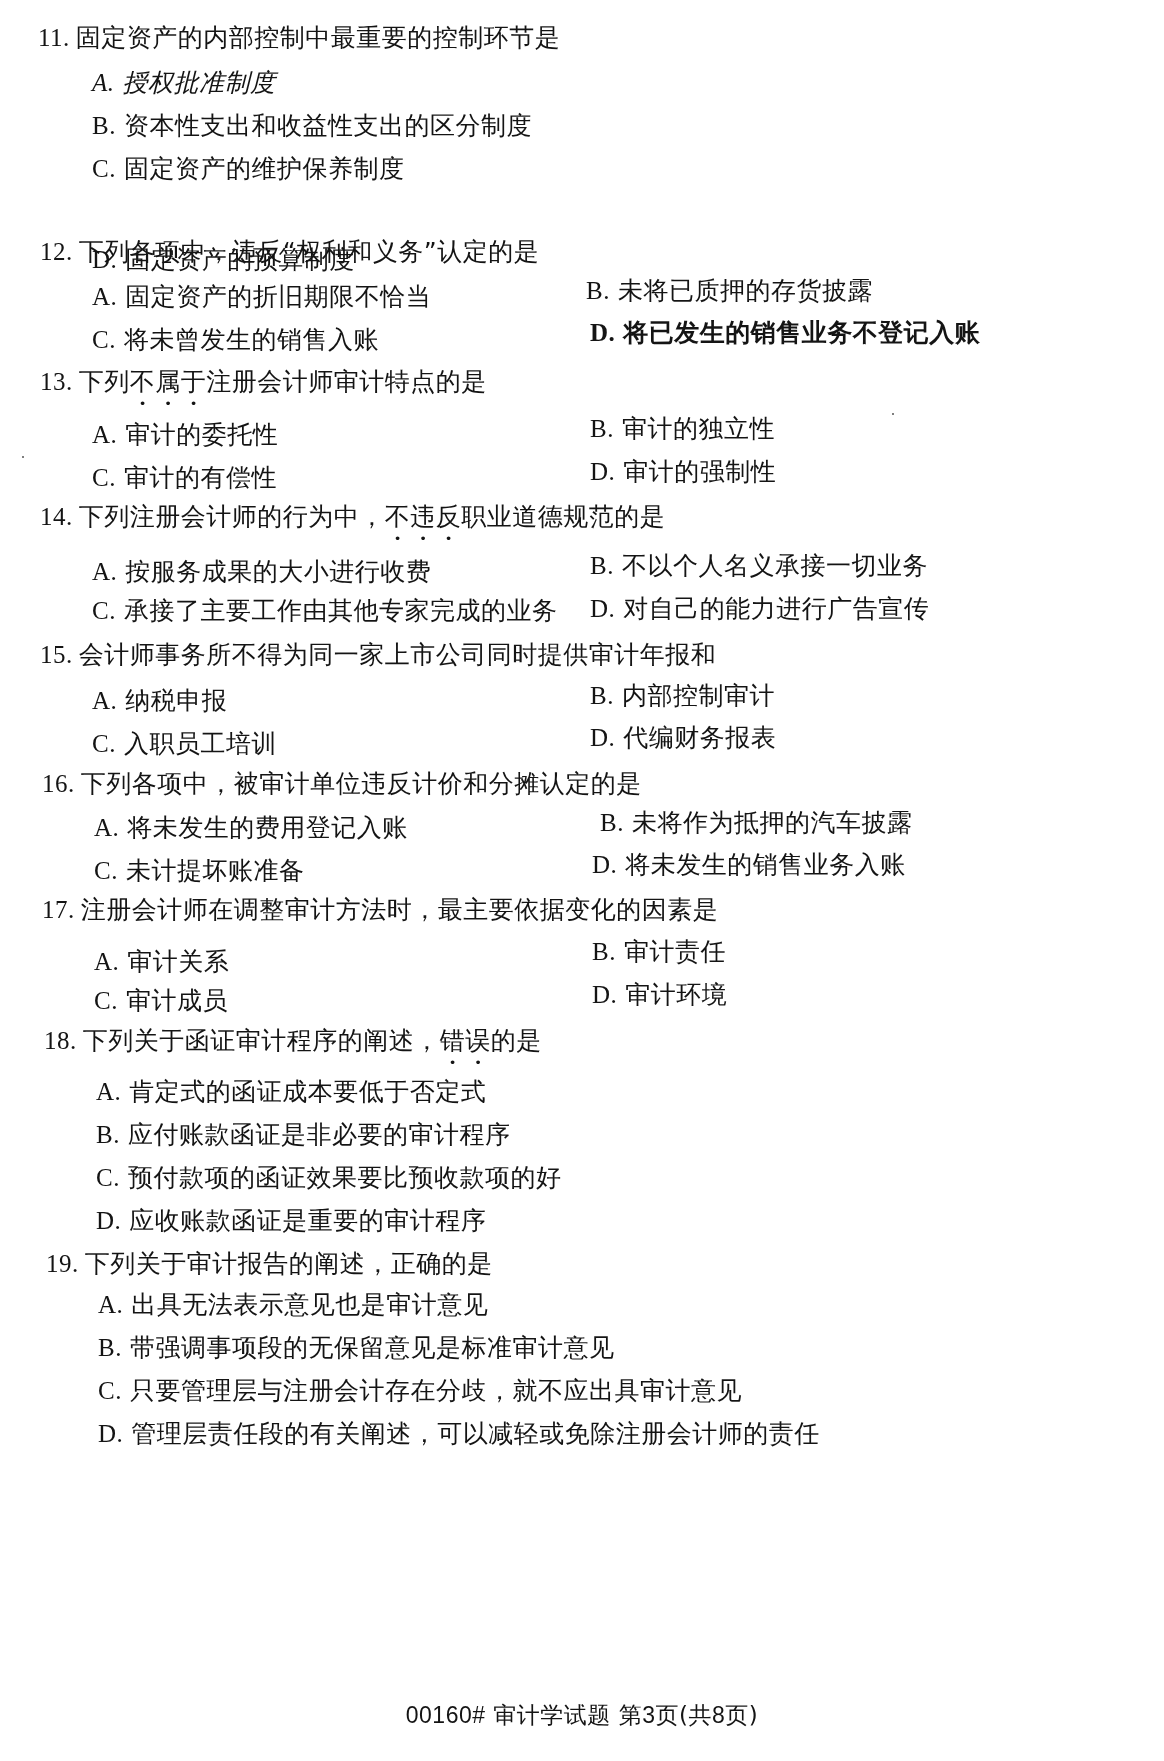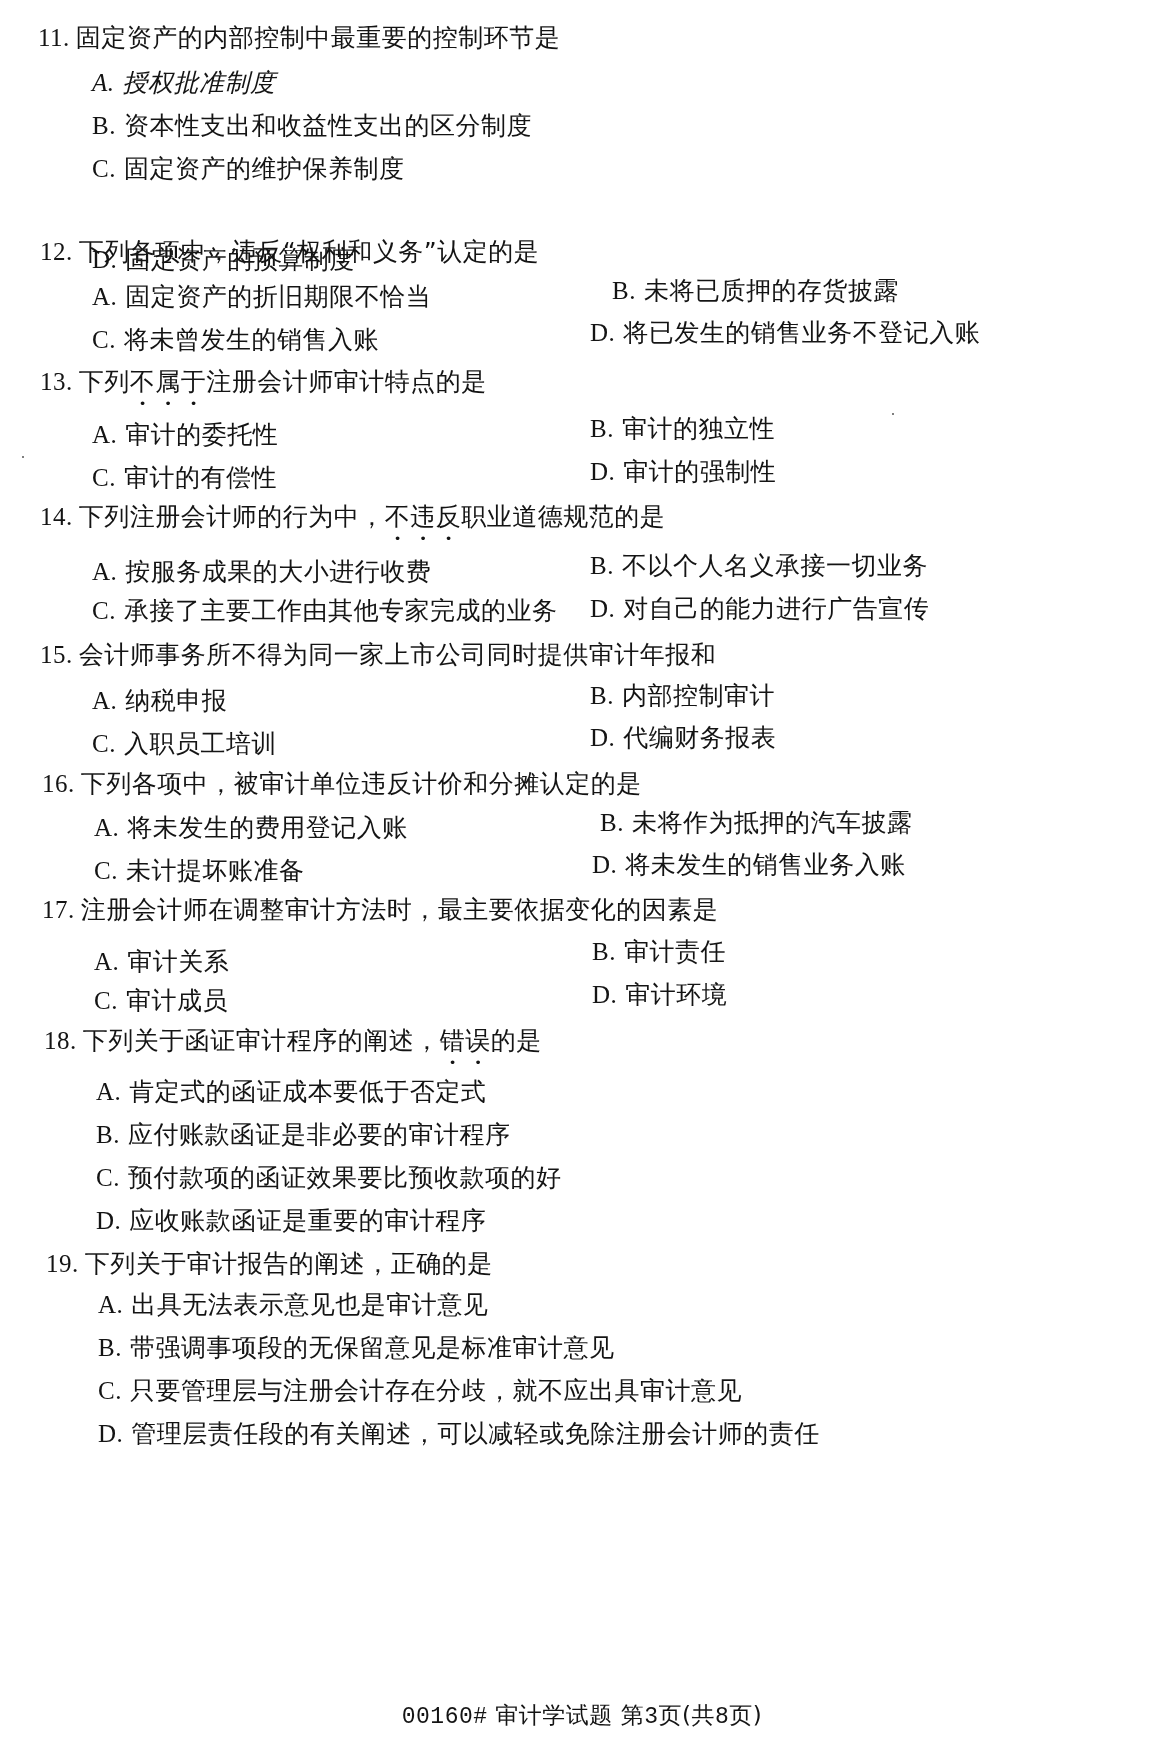--- a/index.html
+++ b/index.html
@@ -8,43 +8,43 @@
     font-family: "DejaVu Sans", "Liberation Sans", sans-serif;
     color: #141414;
   }
   .page { position: absolute; left: 0; top: 0; width: 1164px; height: 1761px; }
   .q { position: absolute; font-size: 25px; line-height: 30px; white-space: nowrap; letter-spacing: 0.5px; }
   .qnum { display: inline-block; font-family: "Liberation Serif", serif; font-size: 25px; margin-right: 6px; }
   .opt { position: absolute; font-size: 25px; line-height: 30px; white-space: nowrap; letter-spacing: 0.5px; }
   .olet { display: inline-block; font-family: "Liberation Serif", serif; font-size: 25px; margin-right: 8px; }
   .em { text-emphasis: filled dot; -webkit-text-emphasis: filled dot; text-emphasis-position: under right; -webkit-text-emphasis-position: under; }
   .footer { position: absolute; left: 0; width: 1164px; text-align: center; font-size: 23px; top: 1700px; letter-spacing: 0.5px; }
-  .footer .num { font-family: Liberation Mono, monospace; }
+  .footer .num { font-family: Liberation Sans, sans-serif; }
   .speck { position: absolute; width: 2px; height: 2px; background: #555; border-radius: 1px; }
 </style>
 </head>
 <body>
 
 <div class="page">
 
   <div class="q" style="left:38px; top:23px;">
     <span class="qnum">11.</span><span>固定资产的内部控制中最重要的控制环节是</span>
   </div>
   <div class="opt" style="left:92px; top:68px;font-style:italic;"><span class="olet">A.</span><span>授权批准制度</span></div>
   <div class="opt" style="left:92px; top:111px;"><span class="olet">B.</span><span>资本性支出和收益性支出的区分制度</span></div>
   <div class="opt" style="left:92px; top:154px;"><span class="olet">C.</span><span>固定资产的维护保养制度</span></div>
   <div class="opt" style="left:92px; top:197px;margin-top:48px;"><span class="olet">D.</span><span>固定资产的预算制度</span></div>
 
   <div class="q" style="left:40px; top:237px;">
     <span class="qnum">12.</span><span>下列各项中，违反</span><span>“权利和义务”</span><span>认定的是</span>
   </div>
   <div class="opt" style="left:92px; top:282px;"><span class="olet">A.</span><span>固定资产的折旧期限不恰当</span></div>
-  <div class="opt" style="left:612px; top:276px;text-align:right;"><span class="olet">B.</span><span>未将已质押的存货披露</span></div>
+  <div class="opt" style="left:586px; top:276px;text-align:right;"><span class="olet">B.</span><span>未将已质押的存货披露</span></div>
   <div class="opt" style="left:92px; top:325px;"><span class="olet">C.</span><span>将未曾发生的销售入账</span></div>
-  <div class="opt" style="left:590px; top:318px;"><span class="olet">D.</span><span>将已发生的销售业务不登记入账</span></div>
+  <div class="opt" style="left:590px; top:318px;font-weight:bold;"><span class="olet">D.</span><span>将已发生的销售业务不登记入账</span></div>
 
   <div class="q" style="left:40px; top:367px;">
     <span class="qnum">13.</span><span>下列</span><span class="em">不属于</span><span>注册会计师审计特点的是</span>
   </div>
   <div class="opt" style="left:92px; top:420px;"><span class="olet">A.</span><span>审计的委托性</span></div>
   <div class="opt" style="left:590px; top:414px;"><span class="olet">B.</span><span>审计的独立性</span></div>
   <div class="opt" style="left:92px; top:463px;"><span class="olet">C.</span><span>审计的有偿性</span></div>
   <div class="opt" style="left:590px; top:457px;"><span class="olet">D.</span><span>审计的强制性</span></div>
 
   <div class="q" style="left:40px; top:502px;">

